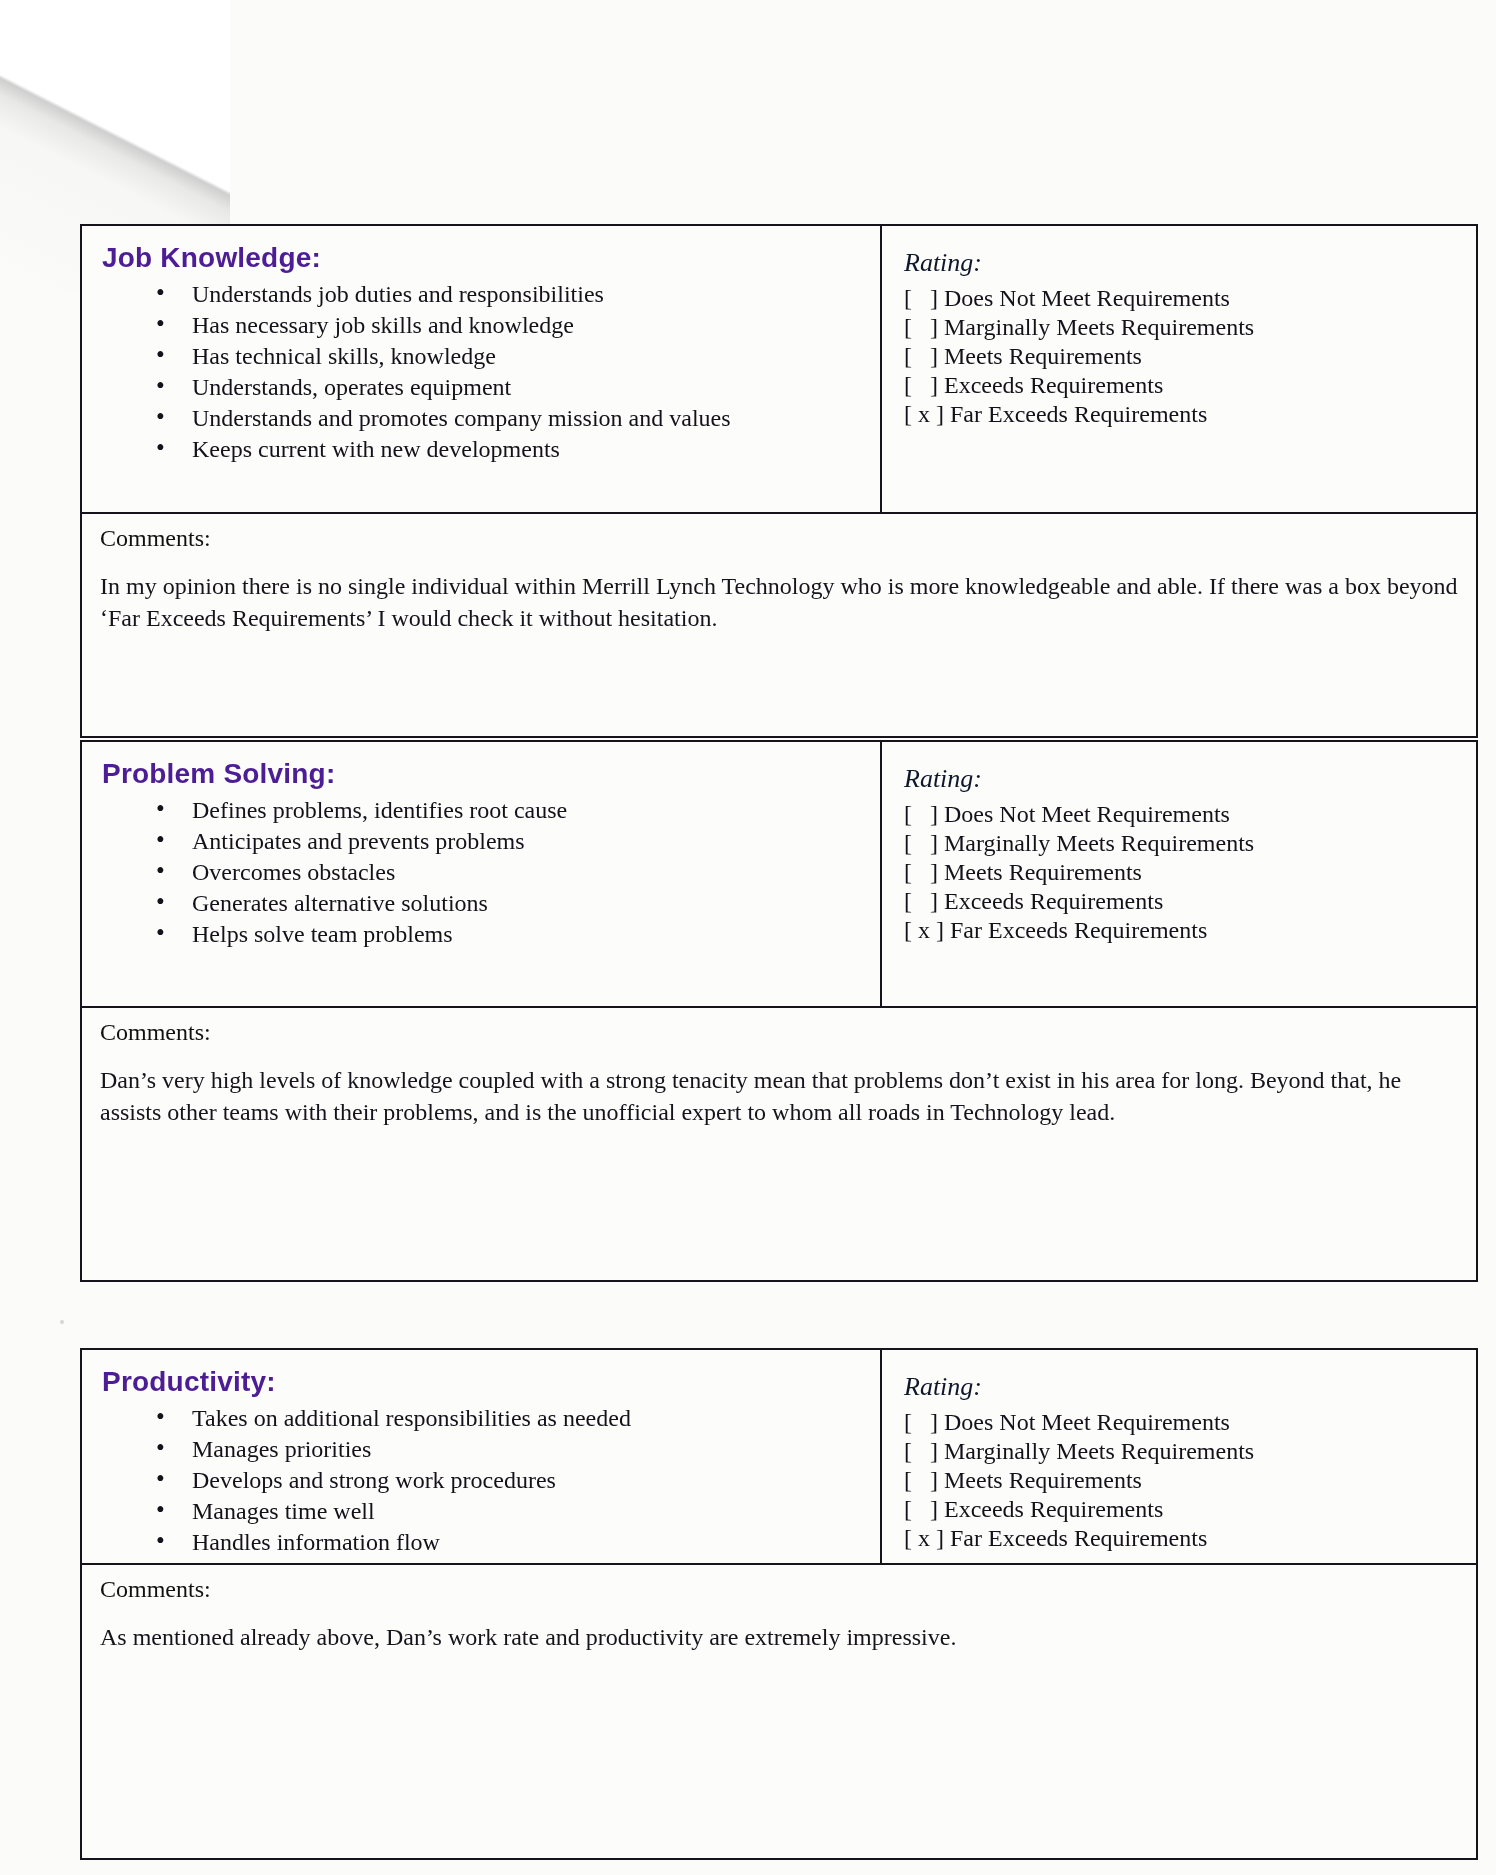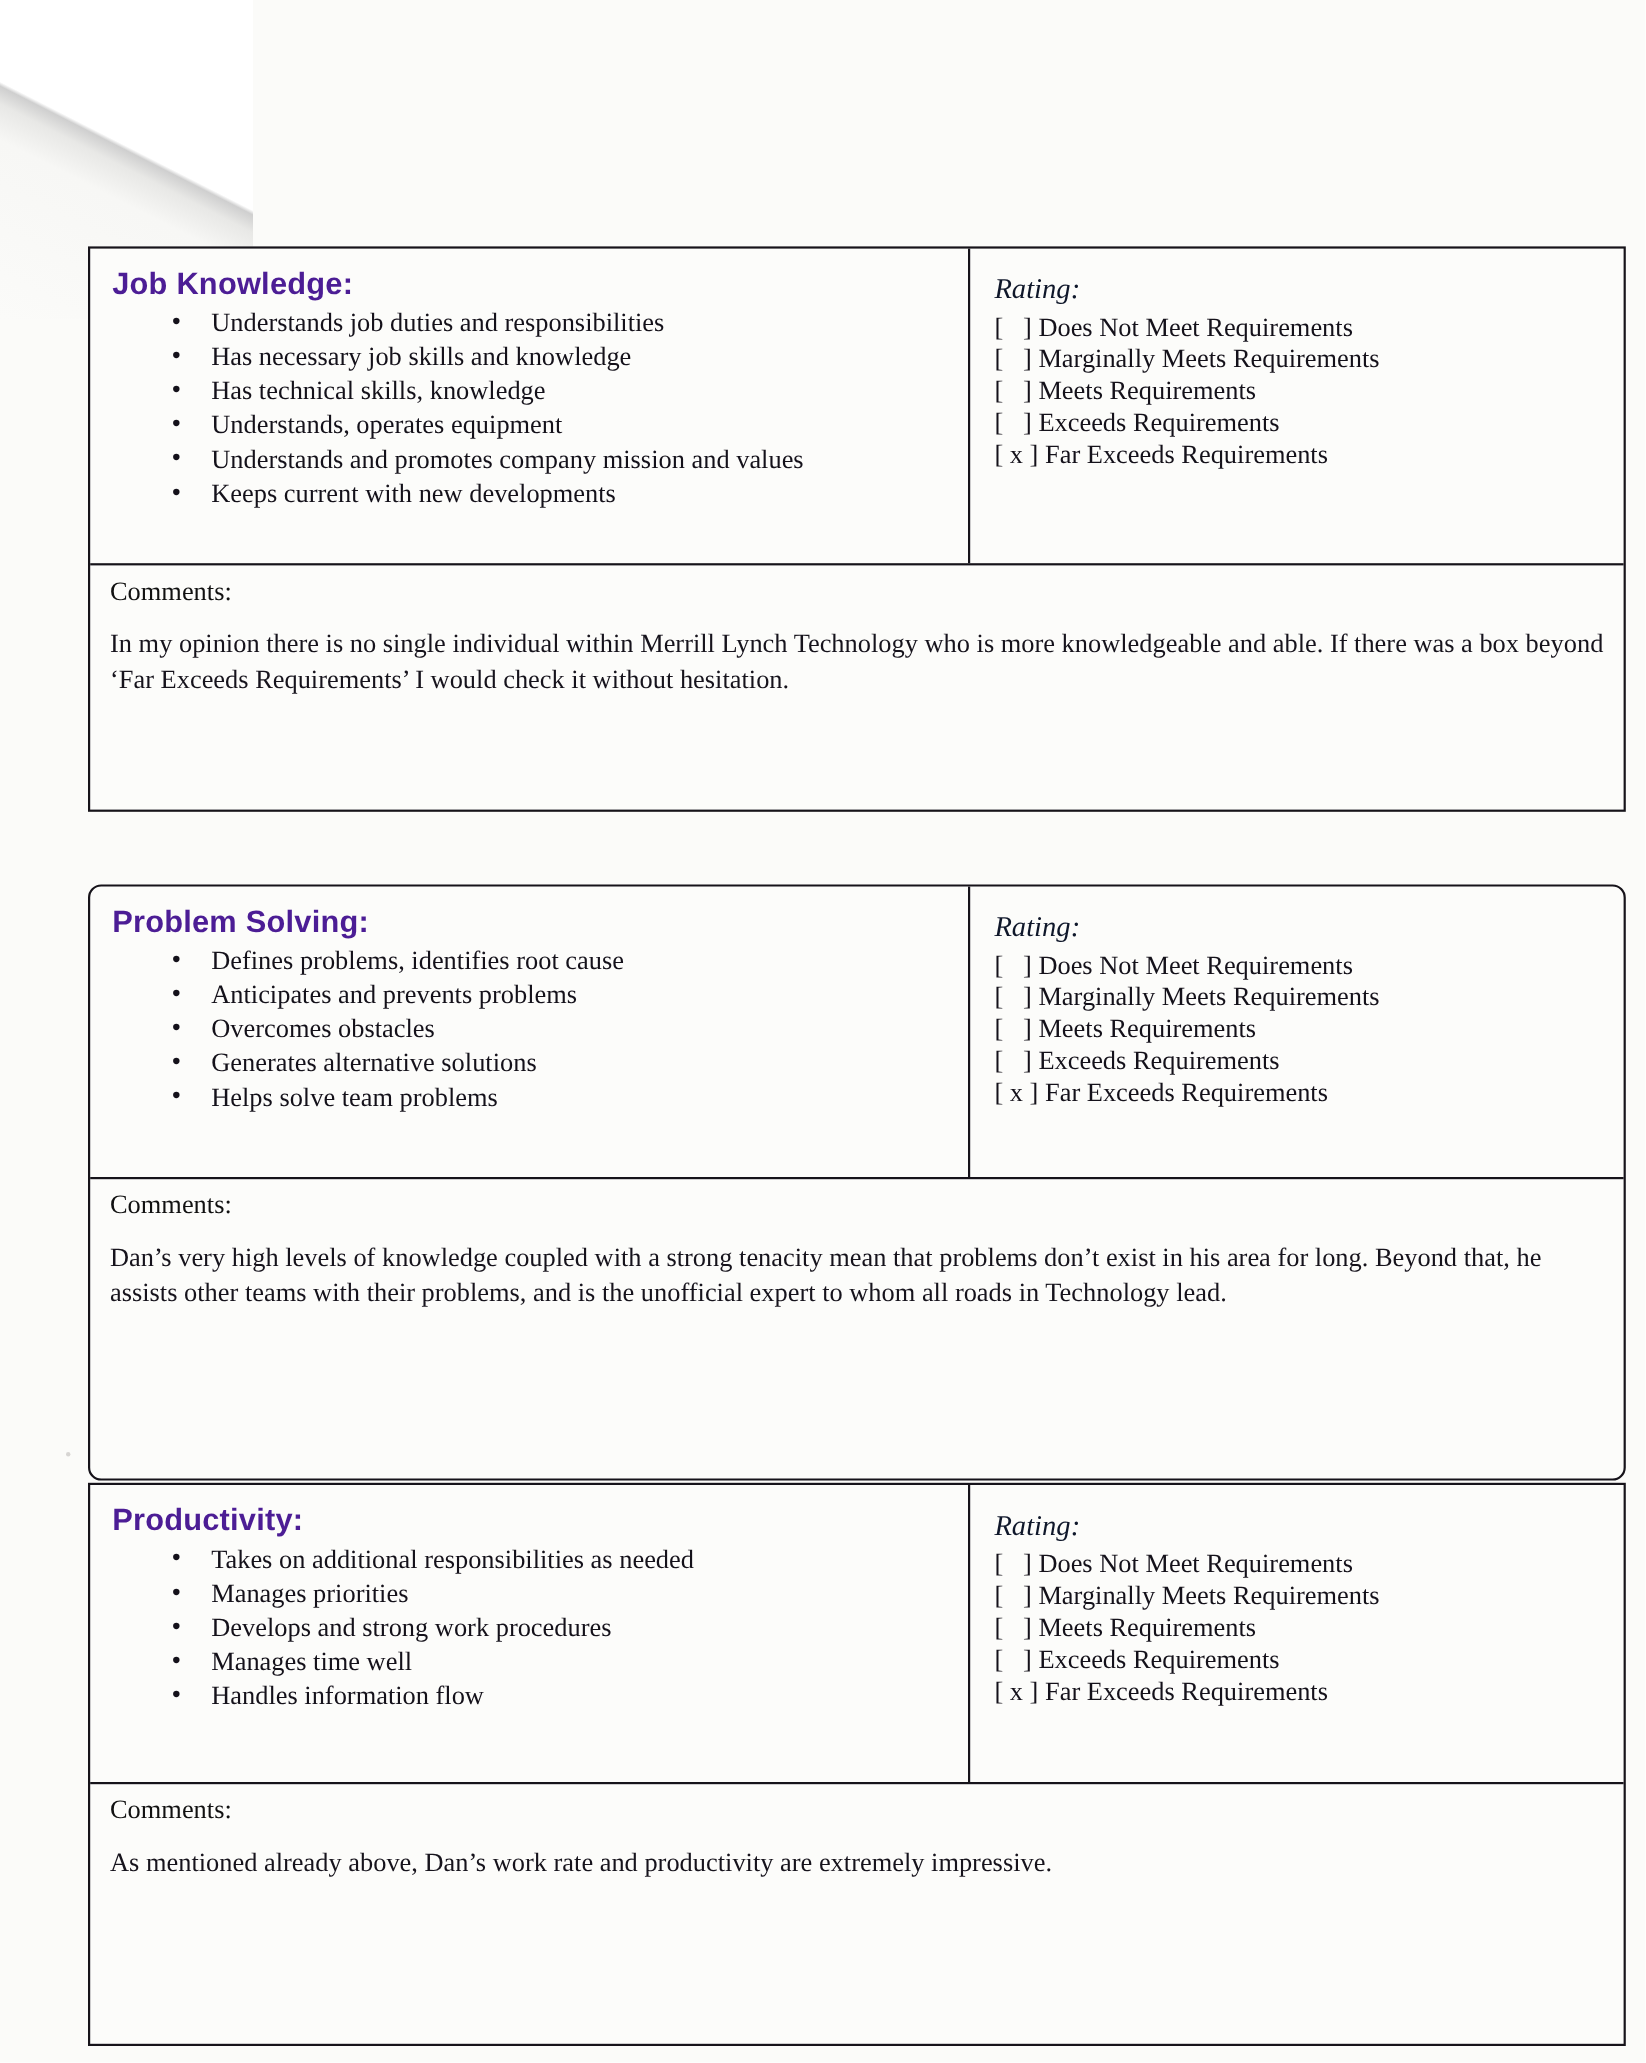--- a/index.html
+++ b/index.html
@@ -181,21 +181,21 @@
           <div class="rating-opt"><span>[&nbsp;&nbsp;&nbsp;]</span> <span>Exceeds Requirements</span></div>
           <div class="rating-opt"><span>[&nbsp;x&nbsp;]</span> <span>Far Exceeds Requirements</span></div>
         </div>
       </div>
       <div class="comments-row" style="height:224px;">
         <div class="comments-label">Comments:</div>
         <div class="comments-text">In my opinion there is no single individual within Merrill Lynch Technology who is more knowledgeable and able.  If there was a box beyond ‘Far Exceeds Requirements’ I would check it without hesitation.</div>
       </div>
     </div>
 
-    <div class="section" style="top:804px;height:542px;border-radius:12px;">
+    <div class="section" style="top:740px;height:542px;">
       <div class="section-top" style="height:264px;">
         <div class="crit-col">
           <div class="cat-title">Problem Solving:</div>
           <ul class="crit-list">
             <li>Defines problems, identifies root cause</li>
             <li>Anticipates and prevents problems</li>
             <li>Overcomes obstacles</li>
             <li>Generates alternative solutions</li>
             <li>Helps solve team problems</li>
           </ul>
@@ -209,21 +209,21 @@
           <div class="rating-opt"><span>[&nbsp;x&nbsp;]</span> <span>Far Exceeds Requirements</span></div>
         </div>
       </div>
       <div class="comments-row" style="height:278px;">
         <div class="comments-label">Comments:</div>
         <div class="comments-text">Dan’s very high levels of knowledge coupled with a strong tenacity mean that problems don’t exist in his area for long.  Beyond that, he assists other teams with their problems, and is the unofficial expert to whom all roads in Technology lead.</div>
       </div>
     </div>
 
     <div class="section" style="top:1348px;height:512px;">
-      <div class="section-top" style="height:270px;">
+      <div class="section-top" style="height:213px;">
         <div class="crit-col">
           <div class="cat-title">Productivity:</div>
           <ul class="crit-list">
             <li>Takes on additional responsibilities as needed</li>
             <li>Manages priorities</li>
             <li>Develops and strong work procedures</li>
             <li>Manages time well</li>
             <li>Handles information flow</li>
           </ul>
         </div>

